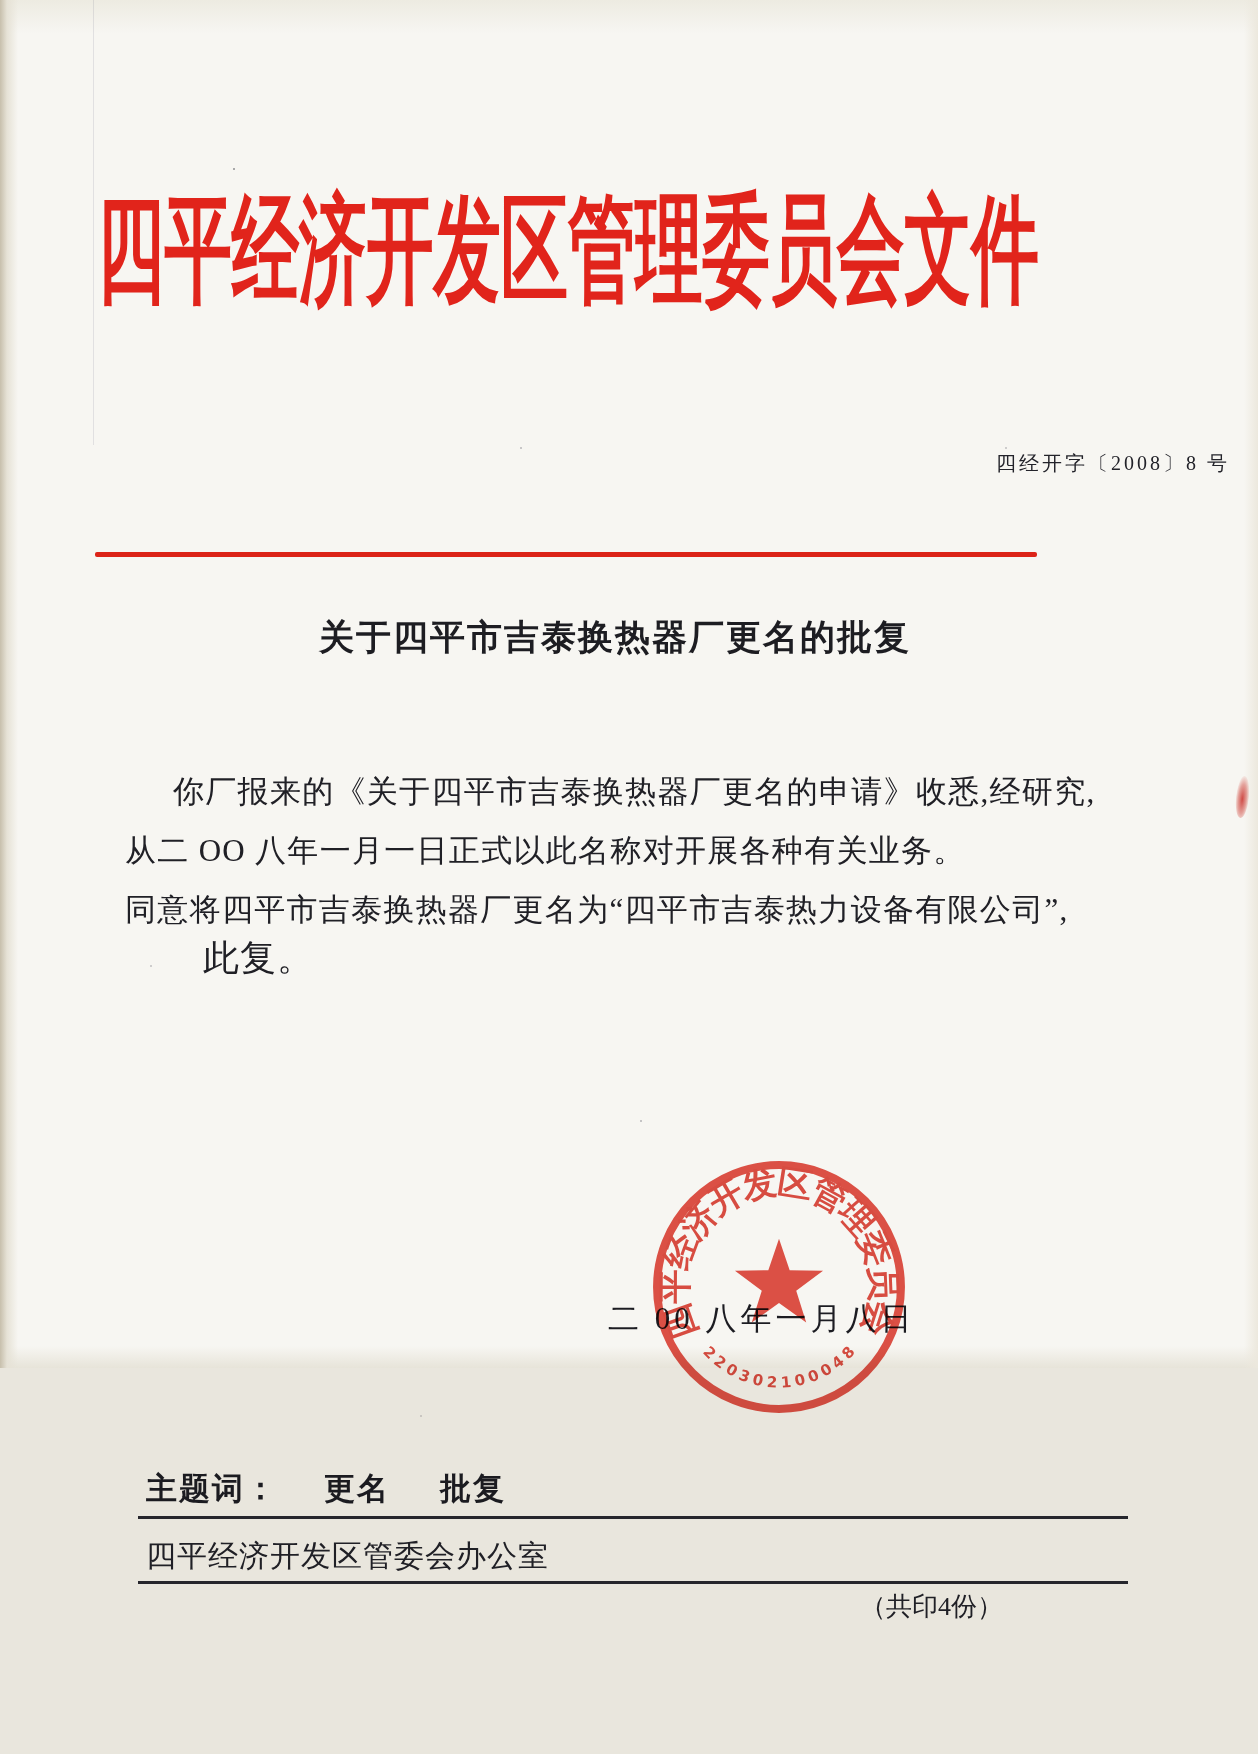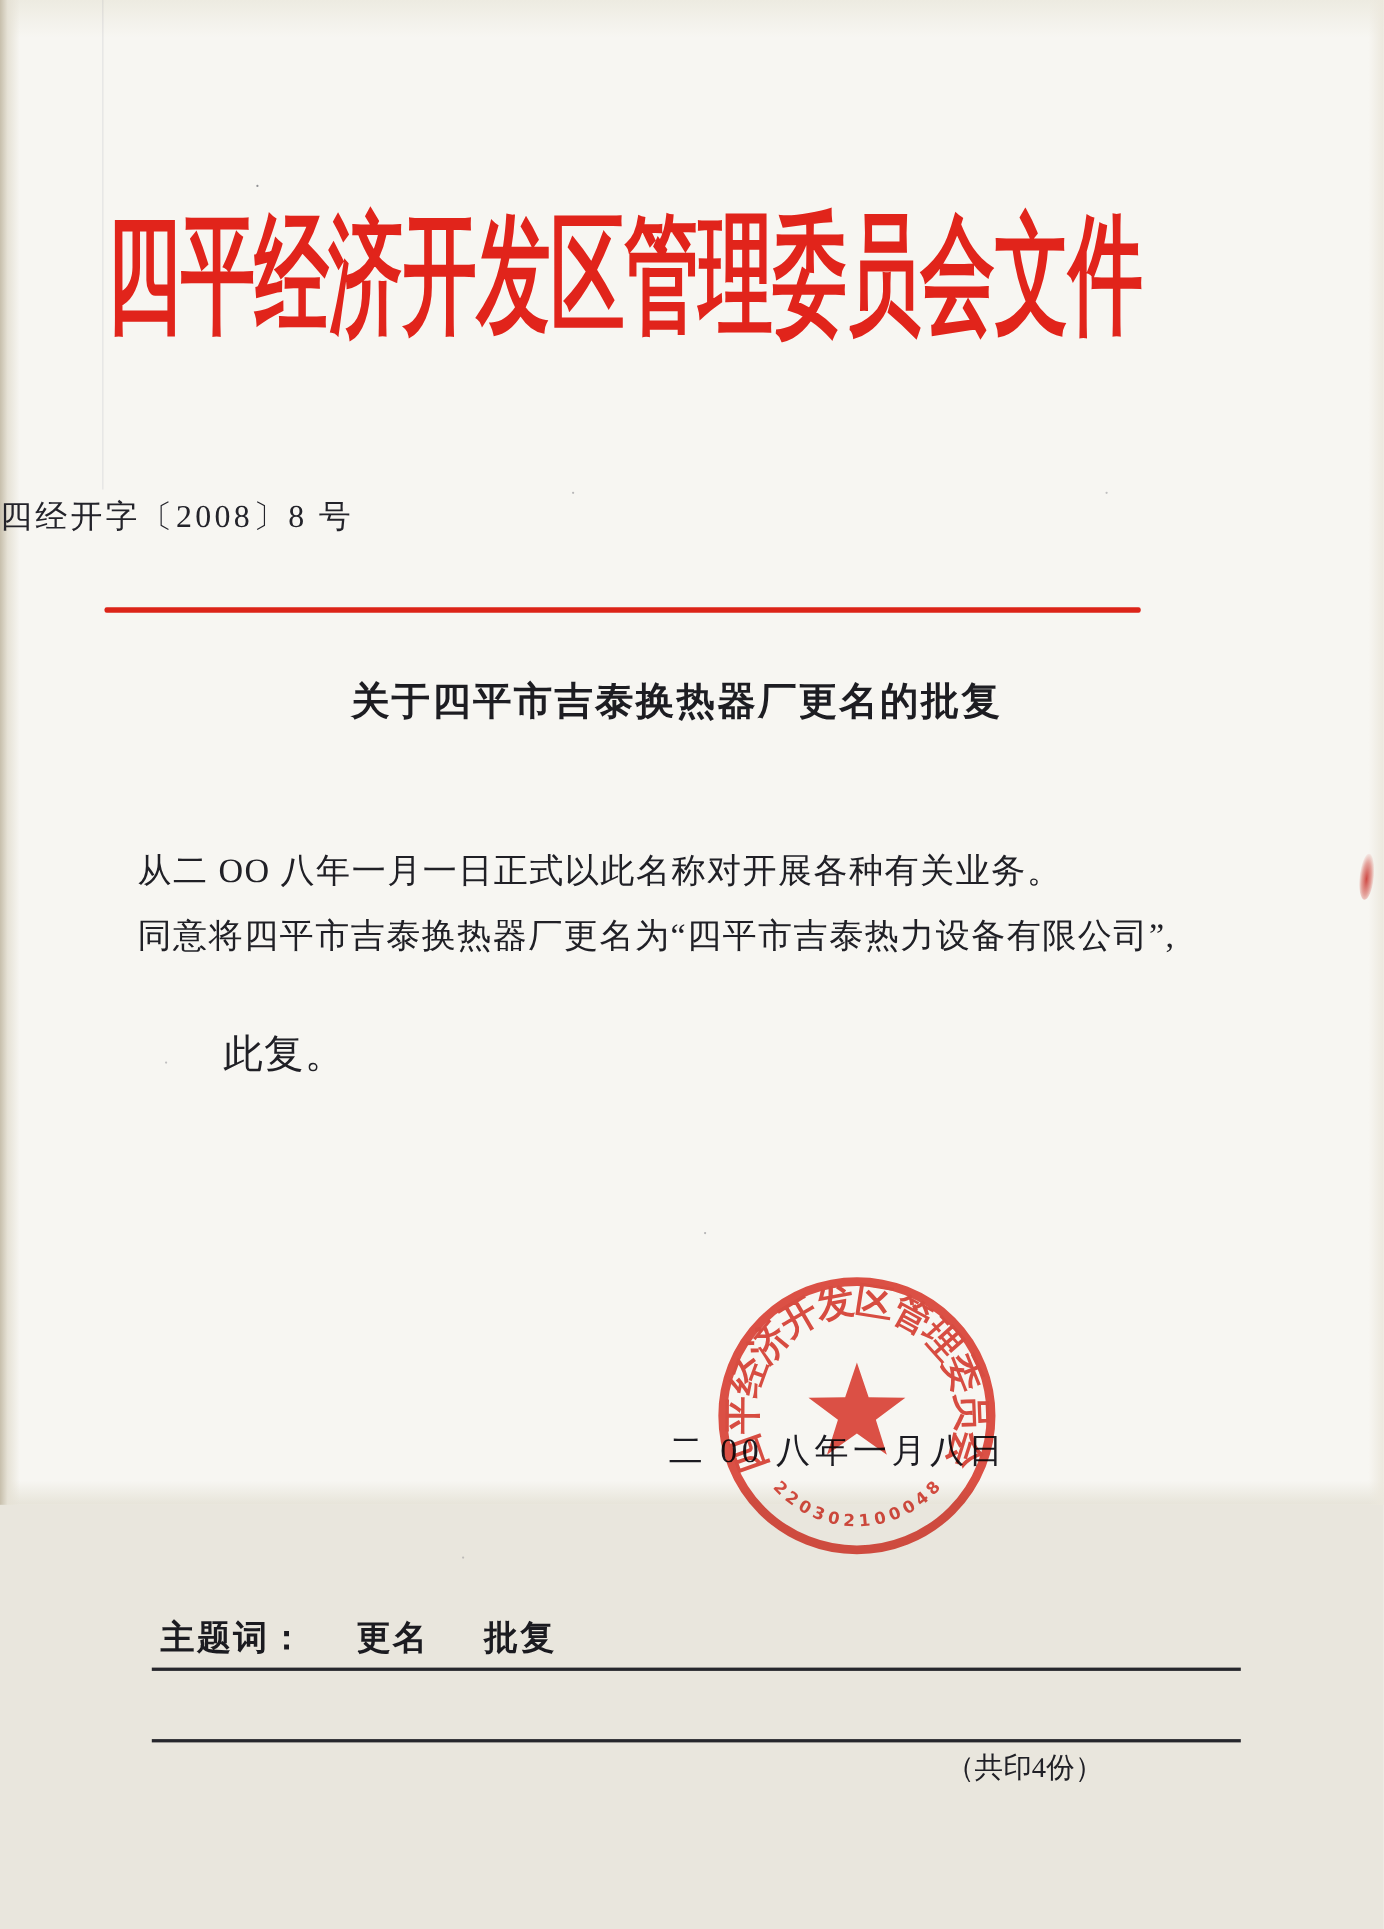--- a/index.html
+++ b/index.html
@@ -22,22 +22,22 @@
     background:rgba(60,60,70,.55);
     box-shadow:287px 279px 0 rgba(90,90,100,.4),772px 279px 0 rgba(90,90,100,.35),
       407px 952px 0 rgba(80,80,90,.4),-83px 797px 0 rgba(90,90,100,.35),187px 1247px 0 rgba(90,90,100,.3);}
   .red-title{
     position:absolute;left:95px;top:172px;width:945px;height:158px;margin:0;
     display:flex;align-items:center;justify-content:center;
     color:#e1241b;font-weight:bold;white-space:nowrap;
   }
   .red-title span{display:block;font-size:118px;line-height:150px;transform:scaleX(0.57);transform-origin:center center;letter-spacing:0px;}
   .doc-number{
-    position:absolute;left:0;top:450px;width:1230px;text-align:left;
-    font-size:29px;color:#23232a;letter-spacing:3px;
+    position:absolute;left:0;top:450px;width:1230px;text-align:right;
+    font-size:20px;color:#23232a;letter-spacing:3px;
   }
   .red-rule{position:absolute;left:95px;top:552px;width:942px;height:5px;background:#dc2418;border-radius:2px;}
   .doc-title{
     position:absolute;left:0;top:614px;width:1230px;margin:0;text-align:center;
     font-family:Liberation Sans, sans-serif;
     font-size:35px;font-weight:bold;color:#1d1d22;letter-spacing:2px;
   }
   .addressee{position:absolute;left:126px;top:710px;font-size:31px;color:#202026;letter-spacing:1px;}
   .body-para{position:absolute;left:125px;top:762px;width:1022px;font-size:31px;color:#202026;letter-spacing:1.3px;}
   .body-line{height:59px;line-height:59px;white-space:nowrap;}
@@ -77,20 +77,21 @@
   </h1>
 
   <div class="doc-number">四经开字〔2008〕8 号</div>
 
   <div class="red-rule"></div>
 
   <h2 class="doc-title">关于四平市吉泰换热器厂更名的批复</h2>
 
 
   <div class="body-para">
+    <div class="body-line indent">你厂报来的《关于四平市吉泰换热器厂更名的申请》收悉,经研究,</div>
     <div class="body-line">从二 OO 八年一月一日正式以此名称对开展各种有关业务。</div>
     <div class="body-line">同意将四平市吉泰换热器厂更名为“四平市吉泰热力设备有限公司”,</div>
   </div>
 
   <div class="closing">此复。</div>
 
   <div class="date-line">二 00 八年一月八日</div>
 
   <svg class="seal" viewBox="0 0 260 260" xmlns="http://www.w3.org/2000/svg">
     <circle class="seal-ring" cx="130" cy="130" r="121"></circle>
@@ -106,18 +107,19 @@
   </svg>
 
   <div class="red-smudge"></div>
 
   <div class="subject-row">
     <span>主题词：</span><span class="term1">更名</span><span class="term2">批复</span>
   </div>
 
   <div class="rule rule-1"></div>
 
+  <div class="issuer">四平经济开发区管委会办公室</div>
 
   <div class="rule rule-2"></div>
 
   <div class="copies">（共印4份）</div>
 
 </div>
 
 </body></html>

